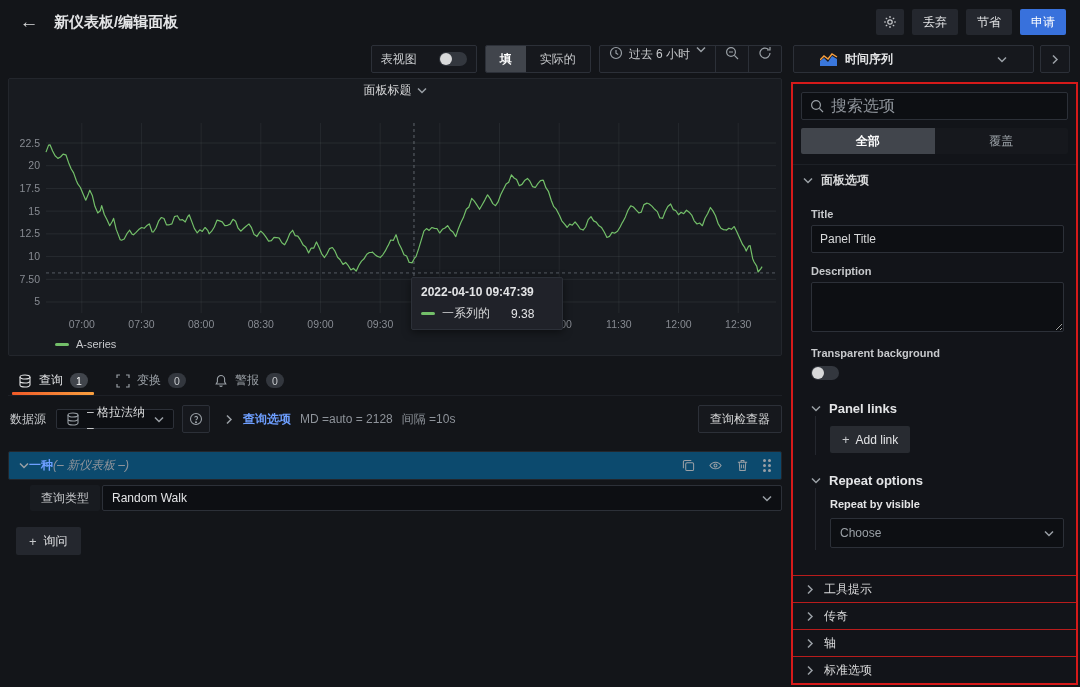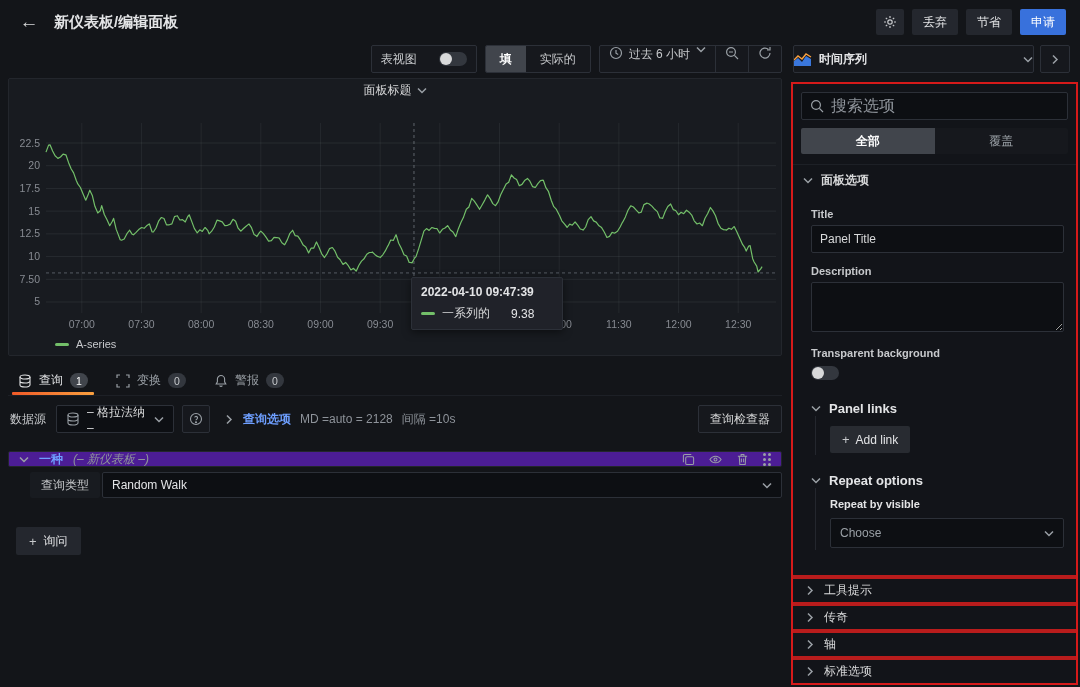--- a/index.html
+++ b/index.html
@@ -23,21 +23,21 @@
   .boxed { height:28px; border:1px solid #2c3038; border-radius:2px; background:#16181d; display:flex; align-items:center; }
   .tv-box { padding:0 9px; gap:22px;margin-left:42px; }
   .tv-label { color:#c7c9cc; }
   .toggle { width:28px; height:14px; border-radius:8px; background:#33373e; position:relative; display:inline-block; cursor:pointer; }
   .toggle .knob { position:absolute; left:1px; top:1px; width:12px; height:12px; border-radius:50%; background:#d8d9da; }
   .seg { overflow:hidden; }
   .seg button { height:26px; border:none; background:transparent; color:#c7c9cc; padding:0 14px; font-size:12px; cursor:pointer; font-family:inherit; }
   .seg button.active { background:#41454c; color:#fff; font-weight:600; }
   .time-group button { height:26px; background:transparent; border:none; color:#c7c9cc; display:flex; align-items:flex-start; gap:6px; padding:0 9px; cursor:pointer; font-size:12px; font-family:inherit; }
   .time-group .sep { width:1px; height:26px; background:#2c3038; }
-  .viz-picker { flex:1; padding:0 0; gap:7px; cursor:pointer; }
+  .viz-picker { flex:1; padding:0 26px; gap:7px; cursor:pointer; }
   .viz-picker .vlabel { color:#e3e4e6; font-weight:600; }
   .viz-picker .chev { margin-left:auto; }
   .collapse-btn { width:30px; justify-content:center; cursor:pointer; color:#c7c9cc; font-size:13px; }
 
   .chev { width:10px; height:7px; color:#9aa0a6; flex:0 0 auto; }
   .chev.right { transform:rotate(-90deg); }
 
   
   .panel { position:absolute; left:8px; top:78px; width:774px; height:278px; background:#181b20; border:1px solid #23262c; border-radius:2px; }
   .panel-title { height:22px; display:flex; align-items:center; justify-content:center; gap:5px; font-size:12px; color:#d8d9da; cursor:pointer; }
@@ -56,32 +56,32 @@
   .tab { display:flex; align-items:center; gap:7px; padding:0 10px; color:#9aa0a6; position:relative; cursor:pointer; }
   .tab .t-icon { width:14px; height:14px; }
   .tab.active { color:#e3e4e6; }
   .tab.active::after { content:""; position:absolute; left:4px; right:4px; bottom:0; height:3px; border-radius:1px; background:linear-gradient(90deg,#f05a28,#f9a03f); }
   .count { min-width:18px; height:15px; padding:0 5px; border-radius:8px; background:#33373e; color:#c7c9cc; font-size:10.5px; display:flex; align-items:center; justify-content:center; }
   .tab.active .count { background:#41454c; color:#fff; }
 
   
   .ds-row { position:absolute; left:8px; top:405px; width:774px; height:28px; display:flex; align-items:center; gap:8px; }
   .ds-label { color:#c7c9cc; padding:0 2px; }
-  .select { height:28px; background:#0d0f13; border:1px solid #2c3038; border-radius:2px; display:flex; align-items:center; gap:7px; padding:0 9px; cursor:pointer; }
+  .select { height:20px; background:#0d0f13; border:1px solid #2c3038; border-radius:2px; display:flex; align-items:center; gap:7px; padding:0 9px; cursor:pointer; }
   .ds-select { width:118px; }
   .ds-select .chev { margin-left:auto; }
   .help-btn { width:28px; height:28px; border:1px solid #2c3038; border-radius:2px; background:#16181d; color:#9aa0a6; display:flex; align-items:center; justify-content:center; cursor:pointer; }
   .qopts { display:flex; align-items:center; gap:9px; margin-left:6px; cursor:pointer; }
   .qopts .blue { color:#6e9fff; font-weight:600; }
   .meta { color:#8e939a; }
   .inspector-btn { margin-left:auto; height:28px; border:1px solid #2c3038; border-radius:2px; background:#16181d; color:#d8d9da; padding:0 11px; cursor:pointer; font-size:12px; font-family:inherit; }
 
   
   .q-card { position:absolute; left:8px; top:451px; width:774px; }
-  .q-head { height:16px; background:#4c1d95; border:1px solid #23262c; border-radius:2px; display:flex; align-items:center; gap:10px; padding:0 10px; }
+  .q-head { height:29px; background:#0c4a6e; border:1px solid #23262c; border-radius:2px; display:flex; align-items:center; padding:0 10px; }
   .q-ref { color:#6e9fff; font-weight:600; cursor:pointer; }
   .q-ds { color:#8e939a; font-style:italic; }
   .q-icons { margin-left:auto; display:flex; gap:14px; align-items:center; color:#9aa0a6; }
   .q-icons svg { width:13px; height:13px; cursor:pointer; }
   .drag-dots { display:grid; grid-template-columns:3px 3px; grid-gap:2px; cursor:grab; }
   .drag-dots i { width:3px; height:3px; border-radius:50%; background:#9aa0a6; }
   .q-body { display:flex; margin-top:5px; padding-left:22px; gap:2px; }
   .q-type-label { height:26px; background:#181b20; display:flex; align-items:center; padding:0 11px; color:#c7c9cc; border-radius:2px; }
   .q-type-select { flex:1; height:26px; }
   .q-type-select .chev { margin-left:auto; }
@@ -106,21 +106,21 @@
   .sub-sec { margin-top:18px; }
   .sub-hd { display:flex; align-items:center; gap:8px; font-size:13px; font-weight:700; color:#e3e4e6; cursor:pointer; }
   .sub-body { border-left:1px solid #24272e; margin-left:4px; padding:10px 0 2px 14px; }
   .add-link { height:27px; background:#282b31; border:none; border-radius:2px; color:#e3e4e6; padding:0 12px; display:flex; align-items:center; gap:6px; cursor:pointer; font-size:12px; font-family:inherit; }
   .rep-label { font-size:11px; font-weight:700; color:#e3e4e6; }
   .rep-desc { font-size:11px; color:#8e939a; line-height:1.5; margin-top:3px; }
   .choose { margin-top:8px; height:30px; }
   .choose .val { color:#9aa0a6; }
   .choose .chev { margin-left:auto; }
   .sb-collapsed { position:absolute; left:0; right:0; bottom:0; }
-  .sb-collapsed .row { display:flex; align-items:center; gap:9px; height:27px; padding:0 12px; border-top:4px solid #b91c1c; color:#d8d9da; cursor:pointer; }
+  .sb-collapsed .row { display:flex; align-items:center; gap:9px; height:27px; padding:0 12px; border-top:1px solid #b91c1c; color:#d8d9da; cursor:pointer; }
 
   .mini-icon { width:14px; height:14px; color:#9aa0a6; flex:0 0 auto; }
   .plus { font-size:13px; color:#c7c9cc; }
 </style>
 </head>
 <body>
 
 <div class="app">
 
   <header class="hdr">

